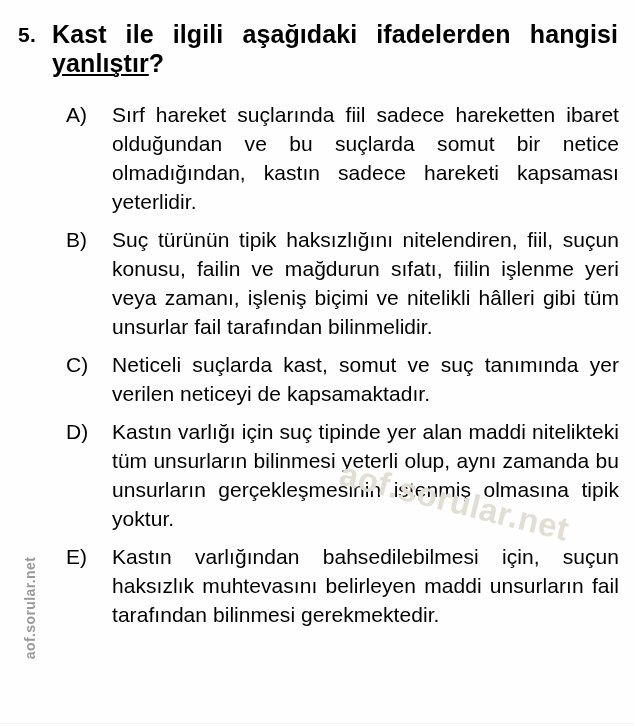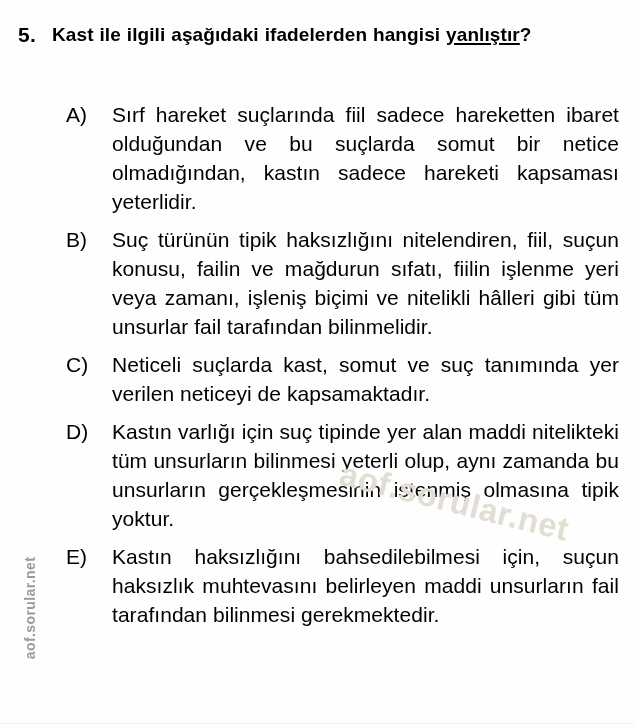--- a/index.html
+++ b/index.html
@@ -36,21 +36,21 @@
     font-weight: bold;
     font-size: 21px;
     line-height: 29px;
     width: 34px;
     flex: 0 0 34px;
     letter-spacing: 0.2px;
   }
   .q-text {
     flex: 1 1 auto;
     font-weight: bold;
-    font-size: 19px;
+    font-size: 25px;
     line-height: 29px;
     text-align: justify;
     text-align-last: left;
     letter-spacing: 0.1px;
     word-spacing: 0.5px;
   }
   .q-text .u {
     text-decoration: underline;
     text-underline-offset: 2px;
     text-decoration-thickness: 2px;
@@ -153,21 +153,21 @@
       <div class="opt-text">Neticeli suçlarda kast, somut ve suç tanımında yer verilen neticeyi de kapsamaktadır.</div>
     </div>
 
     <div class="option">
       <div class="opt-letter">D)</div>
       <div class="opt-text">Kastın varlığı için suç tipinde yer alan maddi nitelikteki tüm unsurların bilinmesi yeterli olup, aynı zamanda bu unsurların gerçekleşmesinin istenmiş olmasına tipik yoktur.</div>
     </div>
 
     <div class="option">
       <div class="opt-letter">E)</div>
-      <div class="opt-text">Kastın haksızlığını bahsedilebilmesi için, suçun haksızlık muhtevasını belirleyen maddi unsurların fail tarafından bilinmesi gerekmektedir.</div>
+      <div class="opt-text">Kastın varlığından bahsedilebilmesi için, suçun haksızlık muhtevasını belirleyen maddi unsurların fail tarafından bilinmesi gerekmektedir.</div>
     </div>
 
   </div>
 
   <div class="wm-diag">aof.sorular.net</div>
   <div class="wm-side">aof.sorular.net</div>
 
   <div class="bottom-rule"></div>
 
 </div>

